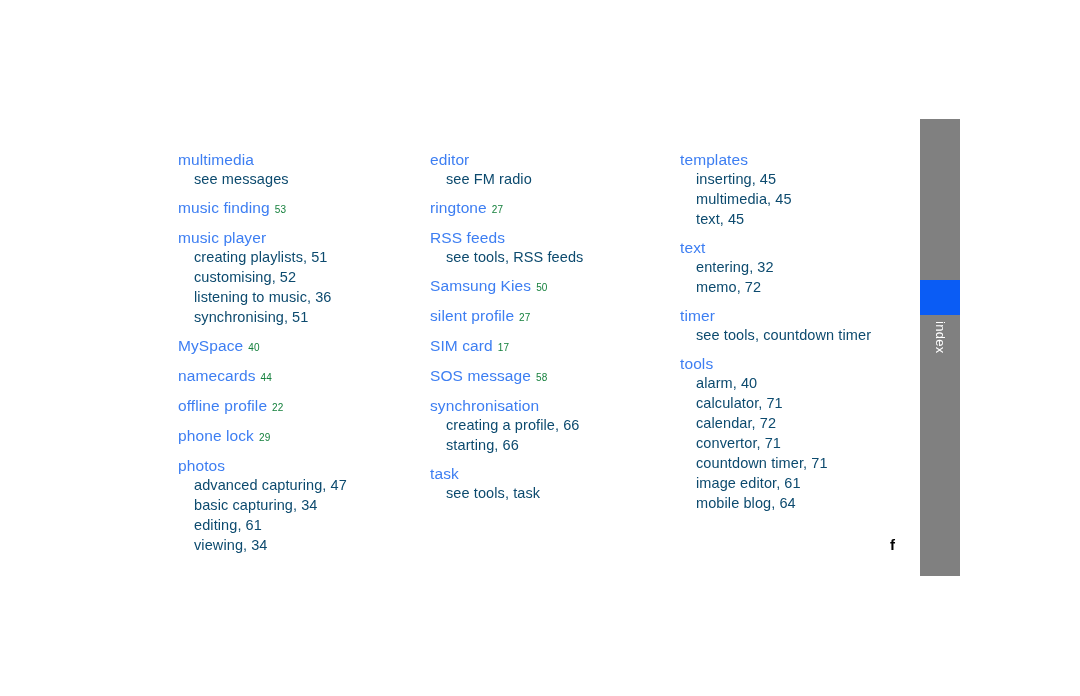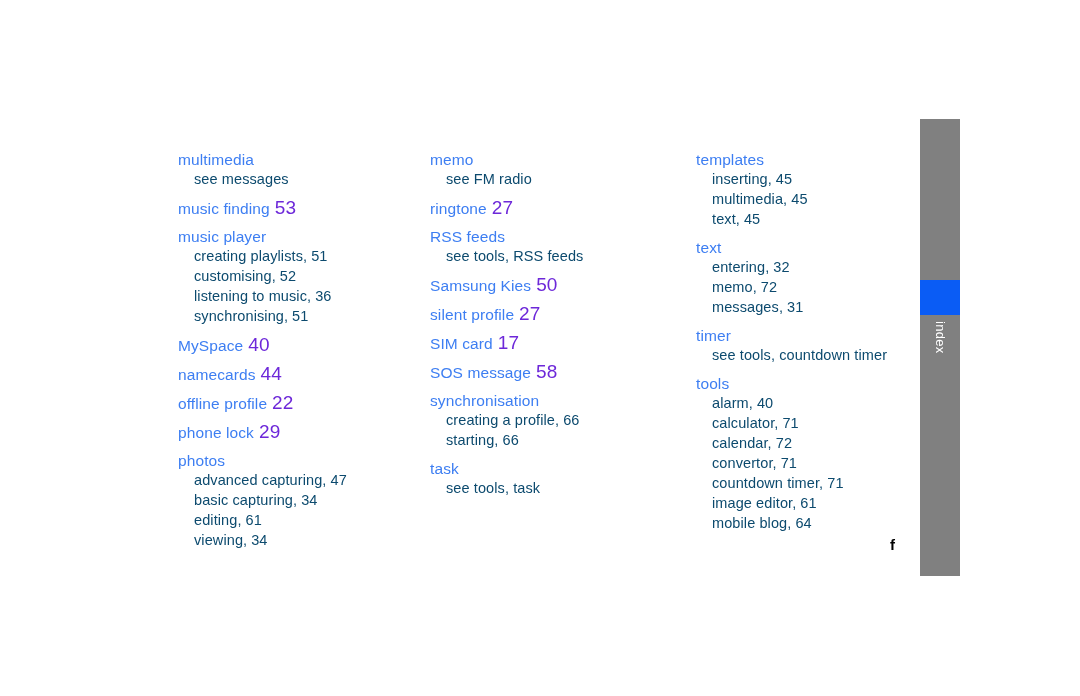--- a/index.html
+++ b/index.html
@@ -31,38 +31,38 @@
     width: 700px;
     display: flex;
     flex-direction: row;
     align-items: flex-start;
   }
   .index-column {
     width: 250px;
     flex: 0 0 250px;
   }
   .index-column.col-2 { margin-left: 2px; }
-  .index-column.col-3 { margin-left: 16px; }
+  .index-column.col-3 { margin-left: 0px; }
 
   .index-entry {
     margin-bottom: 9px;
   }
   .index-entry:last-child { margin-bottom: 0; }
 
   .entry-head {
     font-size: 15.5px;
     line-height: 19px;
     color: #3d7ef2;
     white-space: nowrap;
     letter-spacing: 0.1px;
   }
   .entry-head .page-num {
-    color: #6d28d9;
+    color: #15803d;
     margin-left: 5px;
-    font-size: 19px;
+    font-size: 10px;
   }
 
   .sub-list {
     margin: 0;
     padding: 0;
     list-style: none;
   }
   .sub-item {
     font-size: 14.5px;
     line-height: 20px;
@@ -162,21 +162,21 @@
           <ul class="sub-list">
             <li class="sub-item">advanced capturing,<span class="sub-page">47</span></li>
             <li class="sub-item">basic capturing,<span class="sub-page">34</span></li>
             <li class="sub-item">editing,<span class="sub-page">61</span></li>
             <li class="sub-item">viewing,<span class="sub-page">34</span></li>
           </ul>
         </div>
       </div>
     <div class="index-column col-2">
         <div class="index-entry">
-          <div class="entry-head">memo</div>
+          <div class="entry-head">editor</div>
           <ul class="sub-list">
             <li class="sub-item">see FM radio</li>
           </ul>
         </div>
         <div class="index-entry">
           <div class="entry-head">ringtone<span class="page-num">27</span></div>
         </div>
         <div class="index-entry">
           <div class="entry-head">RSS feeds</div>
           <ul class="sub-list">
@@ -216,21 +216,20 @@
             <li class="sub-item">inserting,<span class="sub-page">45</span></li>
             <li class="sub-item">multimedia,<span class="sub-page">45</span></li>
             <li class="sub-item">text,<span class="sub-page">45</span></li>
           </ul>
         </div>
         <div class="index-entry">
           <div class="entry-head">text</div>
           <ul class="sub-list">
             <li class="sub-item">entering,<span class="sub-page">32</span></li>
             <li class="sub-item">memo,<span class="sub-page">72</span></li>
-            <li class="sub-item">messages,<span class="sub-page">31</span></li>
           </ul>
         </div>
         <div class="index-entry">
           <div class="entry-head">timer</div>
           <ul class="sub-list">
             <li class="sub-item">see tools, countdown timer</li>
           </ul>
         </div>
         <div class="index-entry">
           <div class="entry-head">tools</div>

